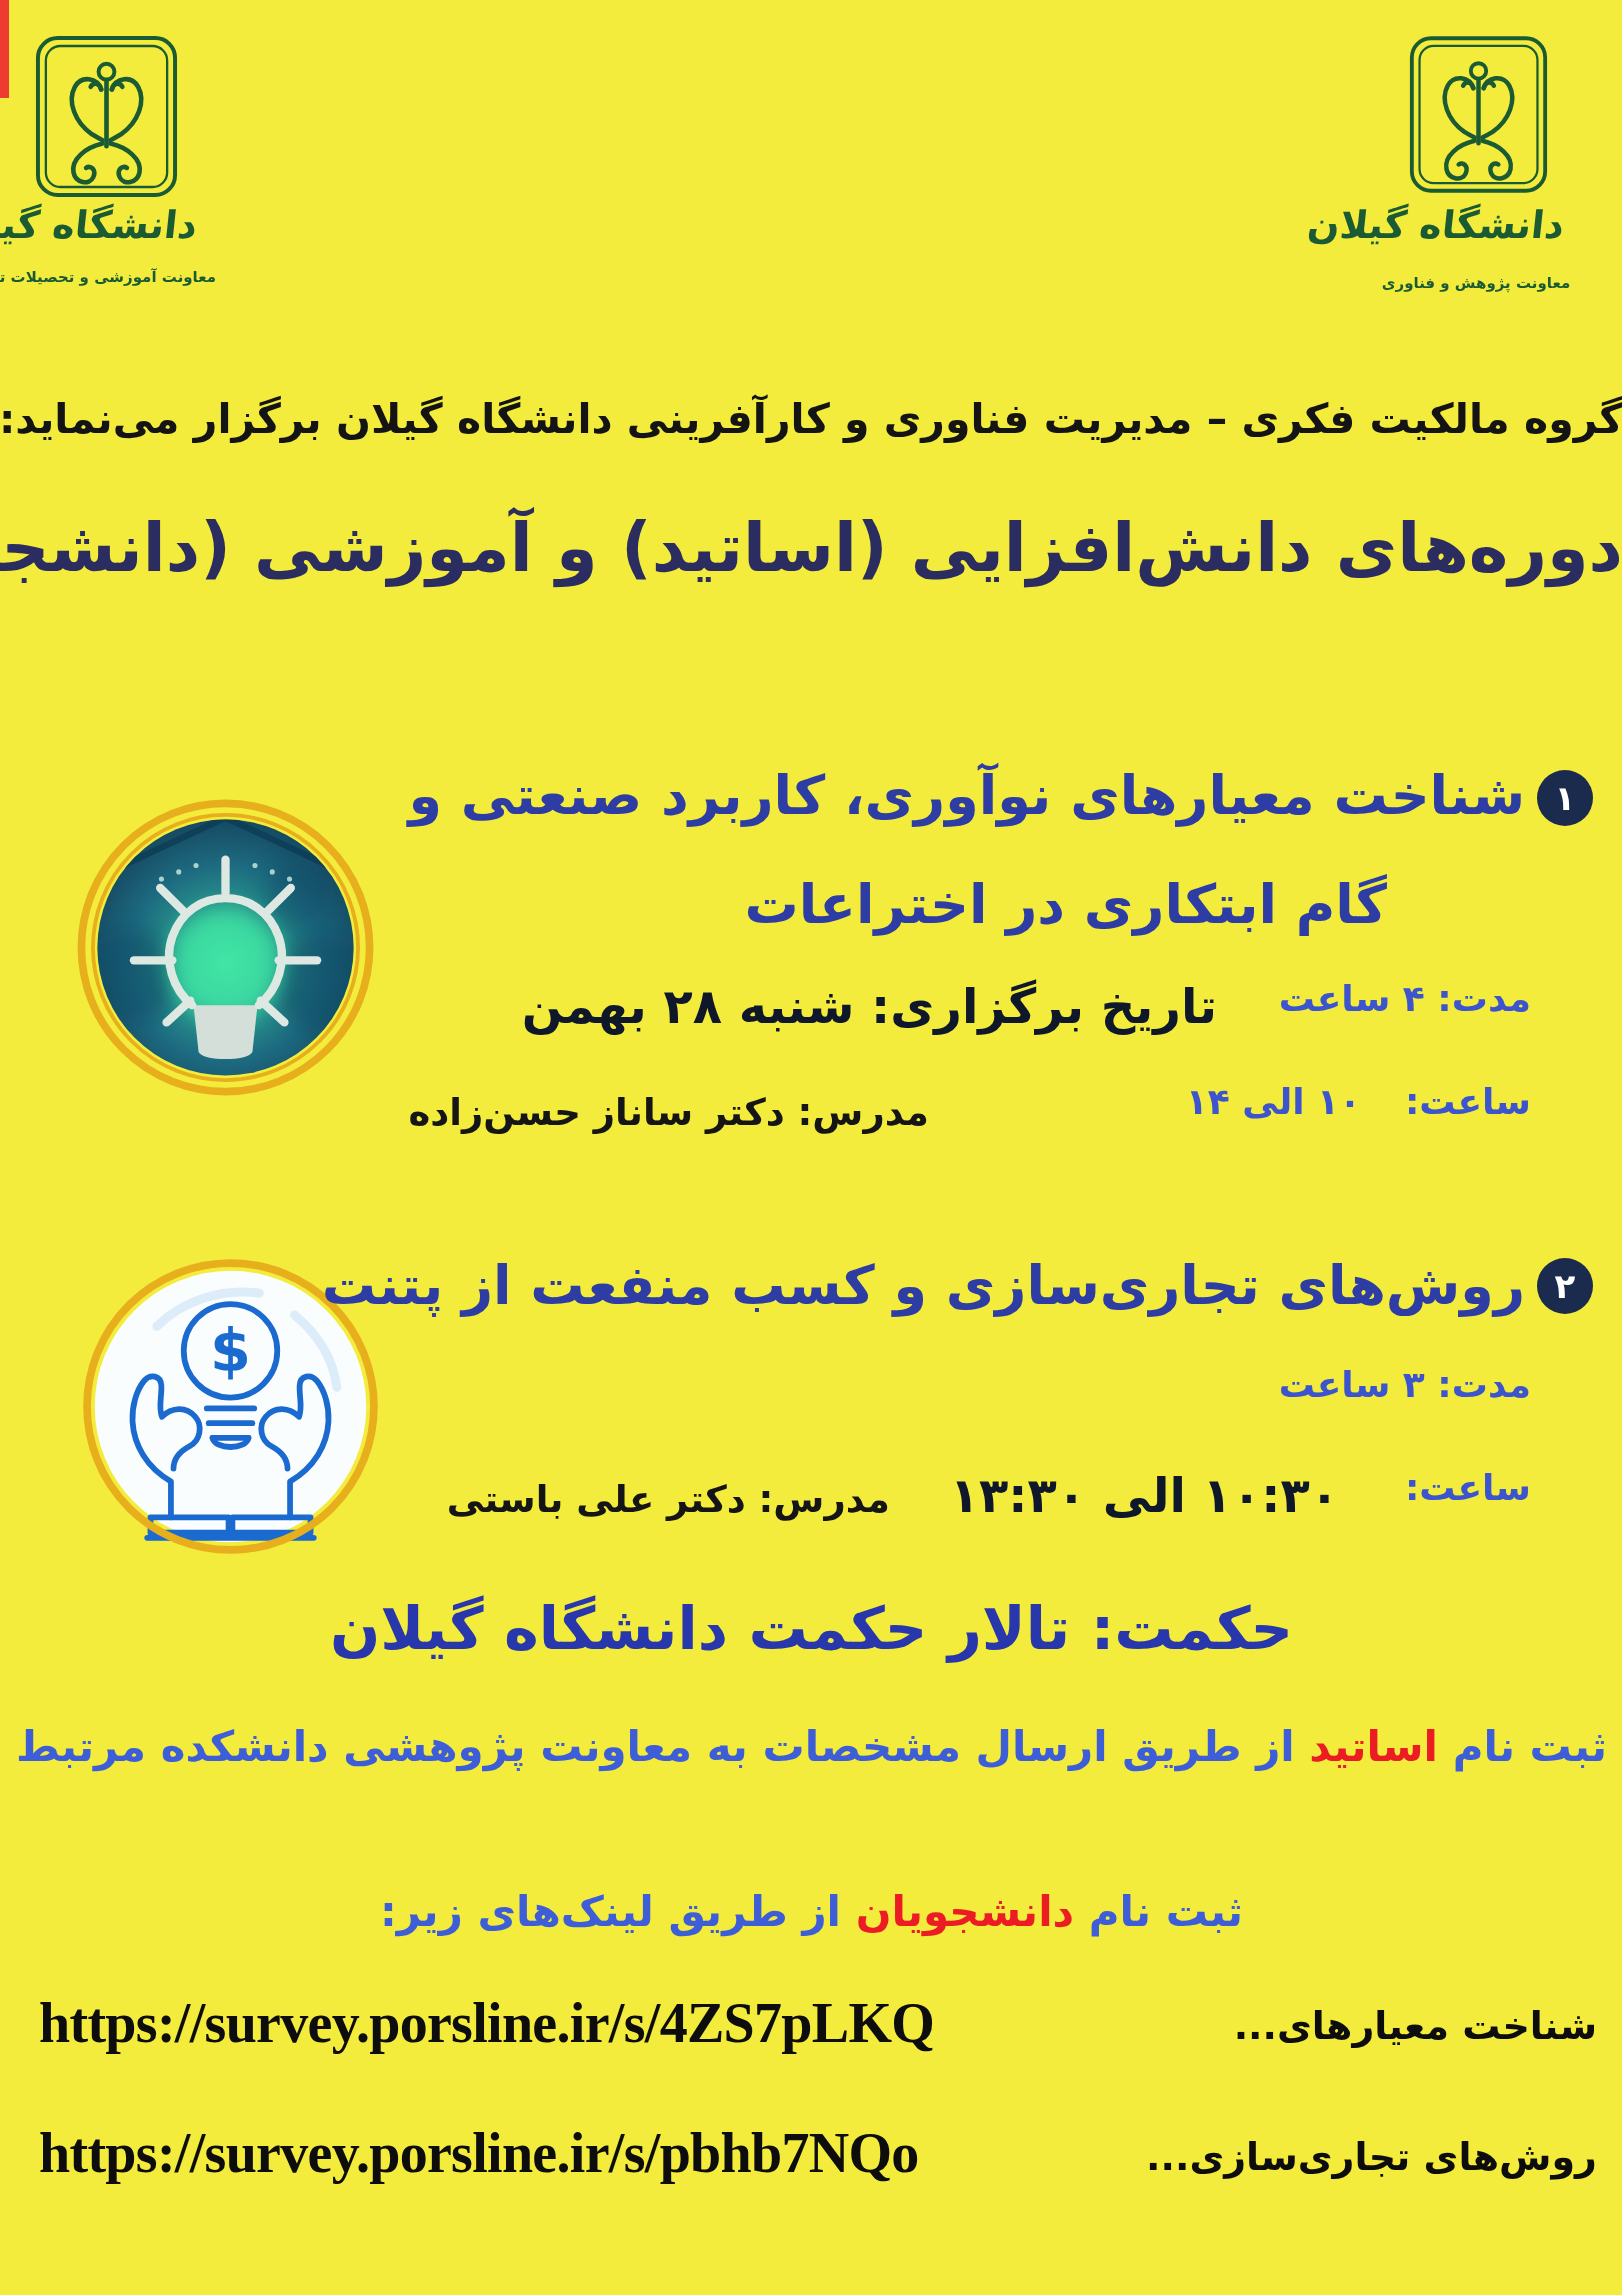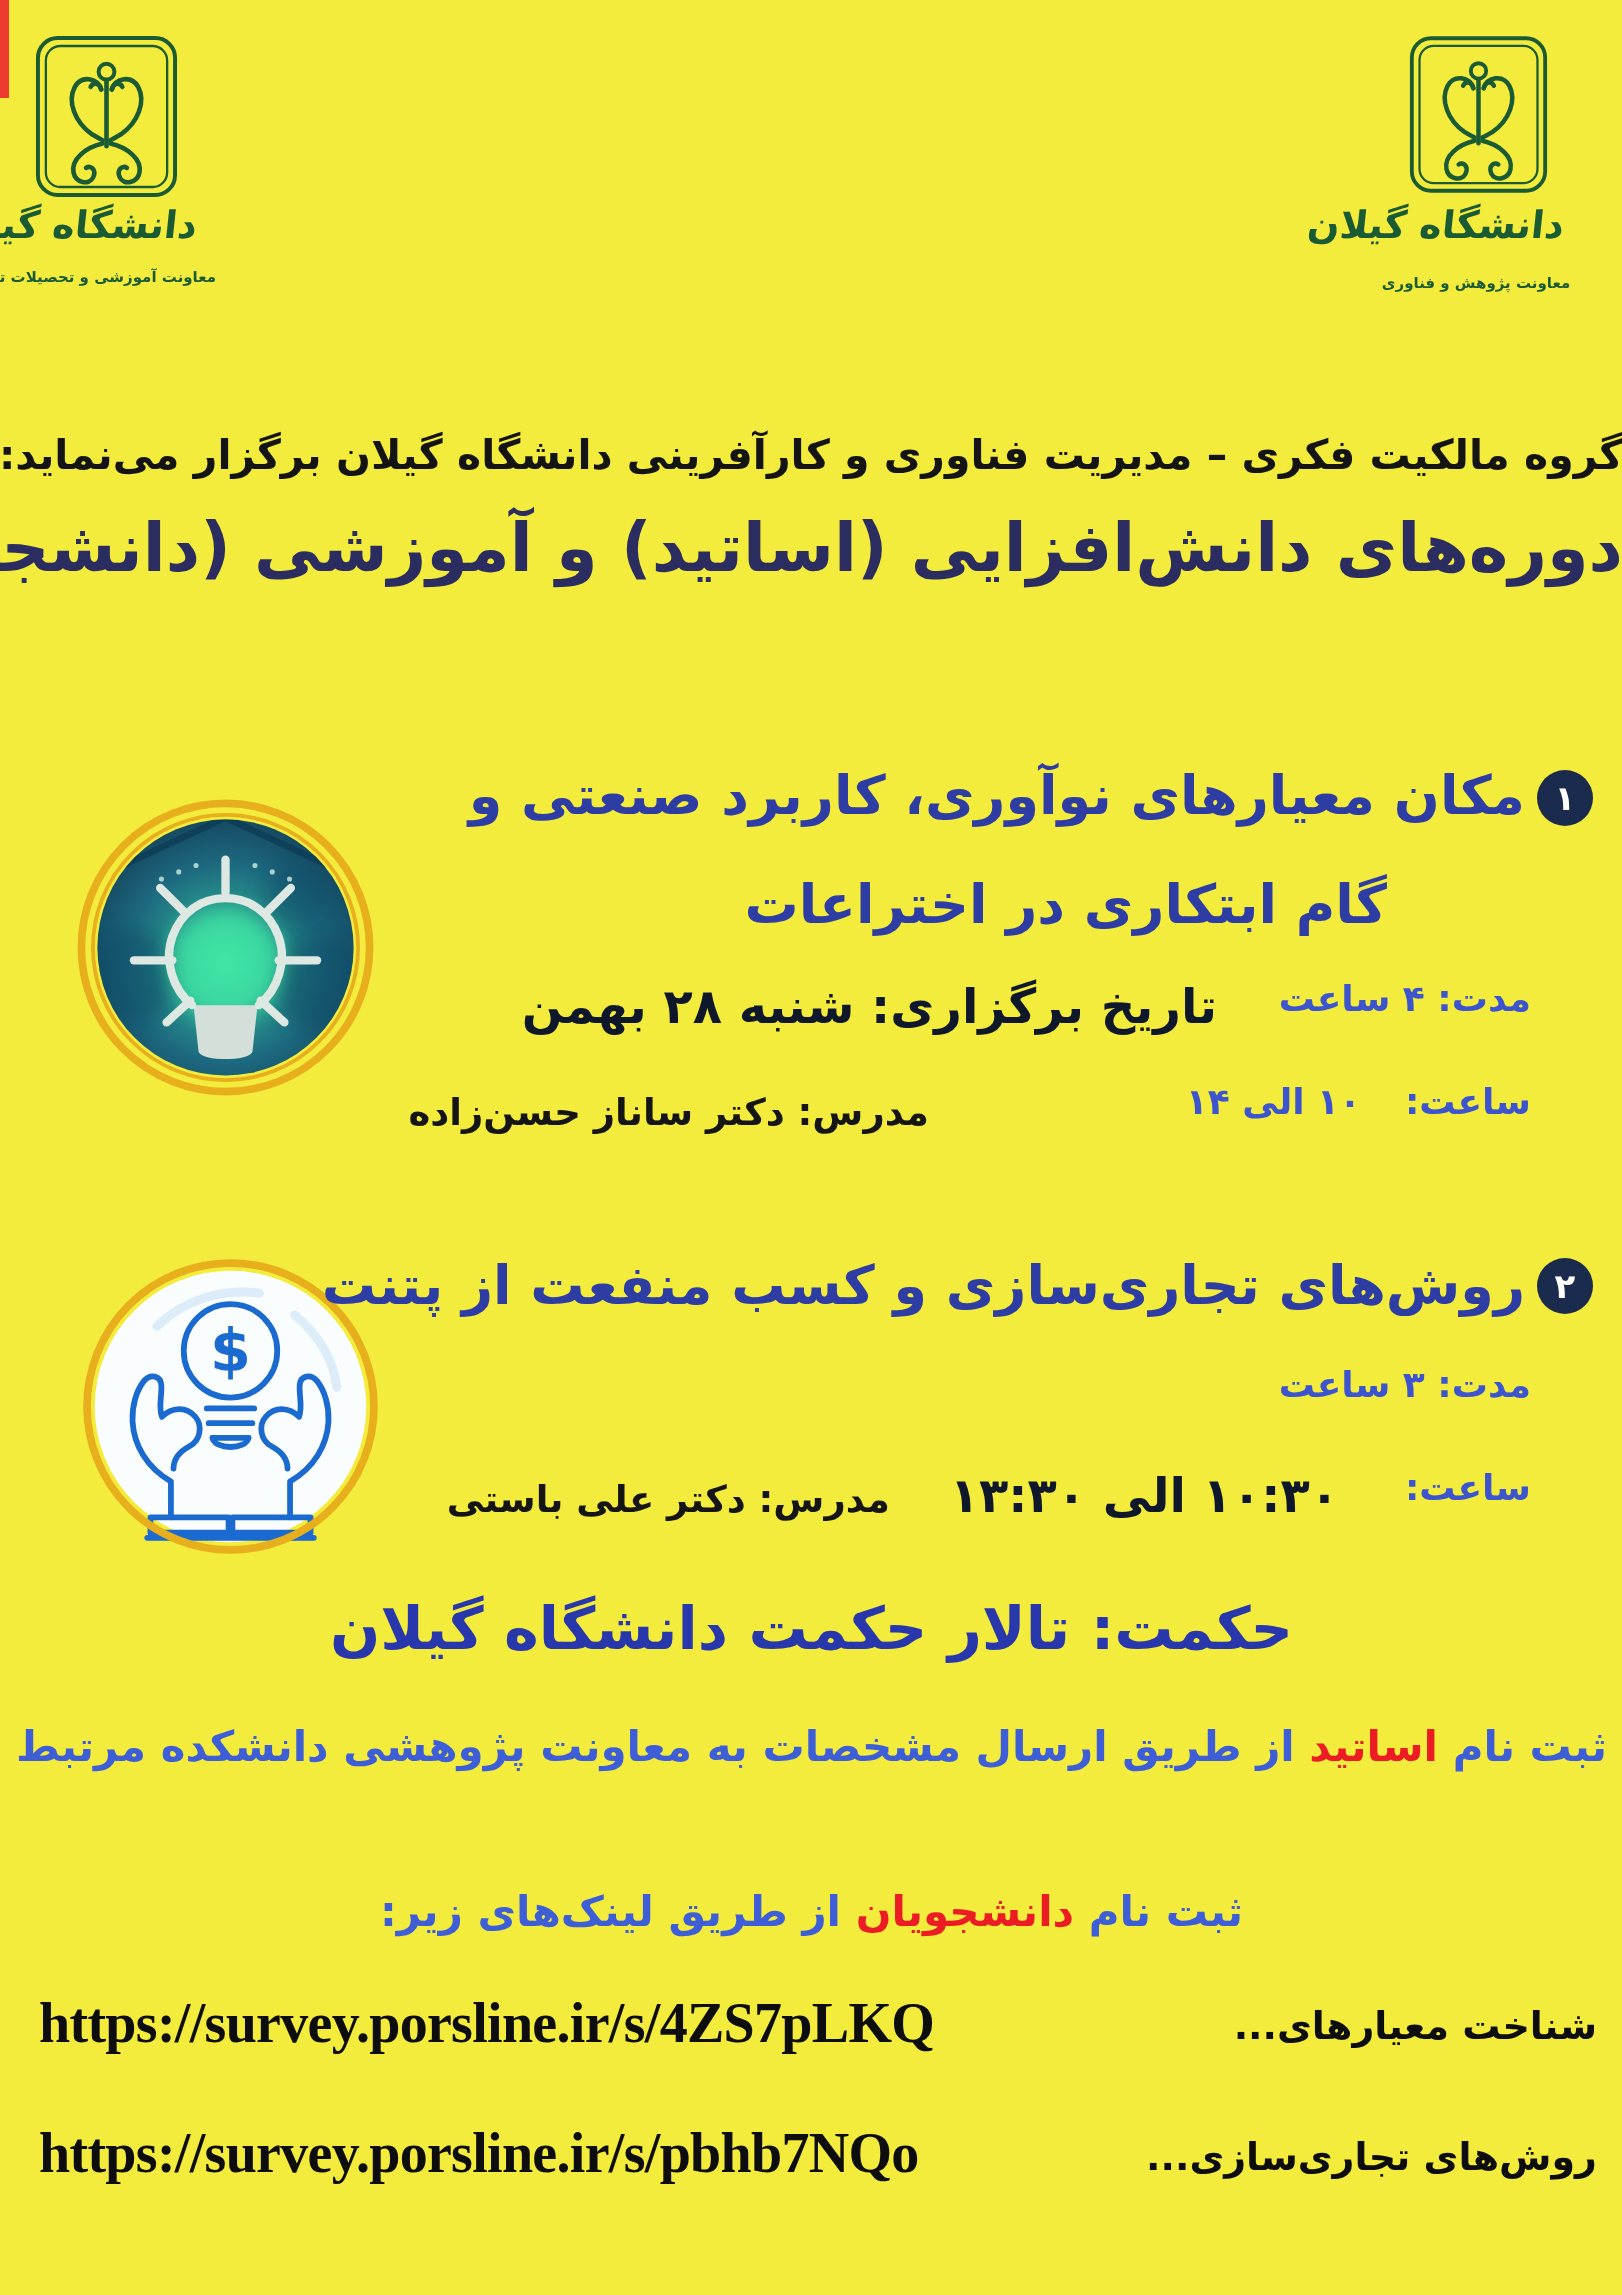--- a/index.html
+++ b/index.html
@@ -16,21 +16,21 @@
   .ltr{direction:ltr;}
   .center{left:0;width:1623px;text-align:center;}
   .green{color:#1A5B33;}
 
   
   .logo-svg{position:absolute;}
   .logo-name{font-size:38px;letter-spacing:0.7px;transform:skewX(-6deg);}
   .logo-sub{font-size:15px;}
 
   
-  .header-line{top:395px;font-size:41px;color:#141414;letter-spacing:0px;margin-top:36px;}
+  .header-line{top:395px;font-size:41px;color:#141414;letter-spacing:0px;}
   .main-title{top:509px;font-size:67px;color:#2B2C5F;}
 
   
   .course-title{font-size:54px;color:#2E3DA3;letter-spacing:0.7px;}
   .meta-strong{font-size:36px;color:#3C55CE;}
   .meta-light{font-size:48px;color:#0f172a;}
   .instructor{font-size:37px;color:#151515;}
 
   .badge{
     position:absolute;width:56px;height:56px;border-radius:50%;
@@ -139,21 +139,21 @@
         <line x1="327" y1="352" x2="290" y2="318"></line>
       </g>
     </g>
     <circle cx="235" cy="235" r="207" fill="none" stroke="#E7AF1C" stroke-width="6"></circle>
     <circle cx="235" cy="235" r="225" fill="none" stroke="#E7AF1C" stroke-width="12"></circle>
   </svg>
 
   <div class="badge" style="left:1537px;top:770px">
     <span>۱</span>
   </div>
-  <div class="abs rtl course-title" style="right:98px;top:764px">مکان معیارهای نوآوری، کاربرد صنعتی و</div>
+  <div class="abs rtl course-title" style="right:98px;top:764px">شناخت معیارهای نوآوری، کاربرد صنعتی و</div>
   <div class="abs rtl course-title" style="right:236px;top:873px">گام ابتکاری در اختراعات</div>
   <div class="abs rtl meta-strong" style="right:92px;top:978px">مدت: ۴ ساعت</div>
   <div class="abs rtl meta-light" style="right:406px;top:978px">تاریخ برگزاری: شنبه ۲۸ بهمن</div>
   <div class="abs rtl meta-strong" style="right:92px;top:1081px">ساعت:</div>
   <div class="abs rtl meta-strong" style="right:262px;top:1081px">۱۰ الی ۱۴</div>
   <div class="abs rtl instructor" style="right:694px;top:1091px">مدرس: دکتر ساناز حسن‌زاده</div>
 
   <svg class="abs" style="left:80px;top:1256px" width="301" height="301" viewBox="0 0 470 470">
     <circle cx="235" cy="235" r="212" fill="#fafdfd"></circle>
     <g fill="none" stroke="#d5e8f7" stroke-width="14" stroke-linecap="round" opacity="0.8">

